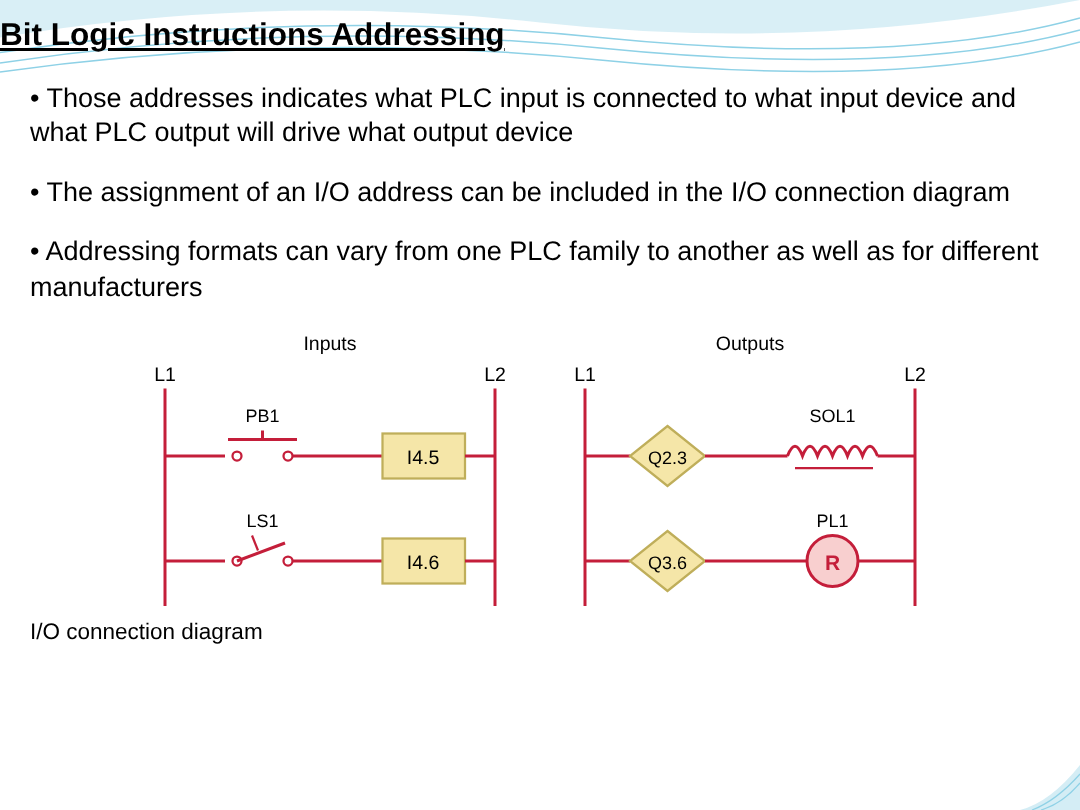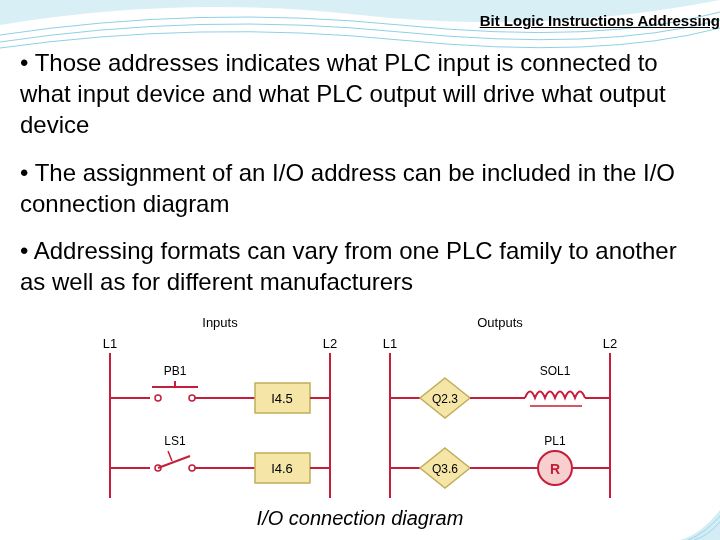--- a/index.html
+++ b/index.html
@@ -14,51 +14,50 @@
   .wave-bg {
     position: absolute;
     top: -10px;
     left: 0;
     width: 720px;
     height: 80px;
     pointer-events: none;
   }
   .title {
     font-weight: bold;
-    font-size: 15px;
-    text-align: right;
+    font-size: 21px;
+    text-align: left;
     padding-top: 12px;
     text-decoration: underline;
     position: relative;
     z-index: 1;
   }
   .content {
     padding: 18px 20px 0 20px;
     position: relative;
     z-index: 1;
   }
   .bullet {
-    font-size: 24px;
+    font-size: 18px;
     line-height: 1.3;
     margin-bottom: 16px;
     color: #000;
   }
   .bullet-dot {
     color: #000;
   }
   .diagram {
     width: 560px;
     height: 190px;
     margin: 0 auto;
     position: relative;
   }
   .caption {
-    font-style: italic;
-    font-size: 20px;
-    text-align: center;
+    font-size: 15px;
+    text-align: left;
     margin-top: 4px;
   }
   .corner-deco {
     position: absolute;
     bottom: 0;
     right: 0;
     width: 40px;
     height: 40px;
   }
   svg text { font-family: Arial, sans-serif; }

